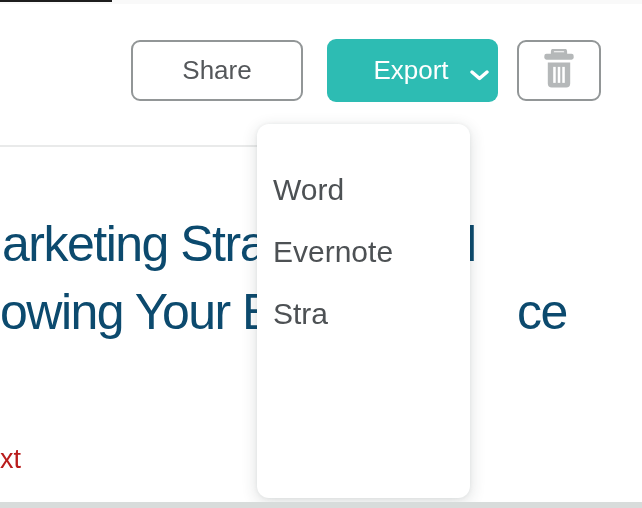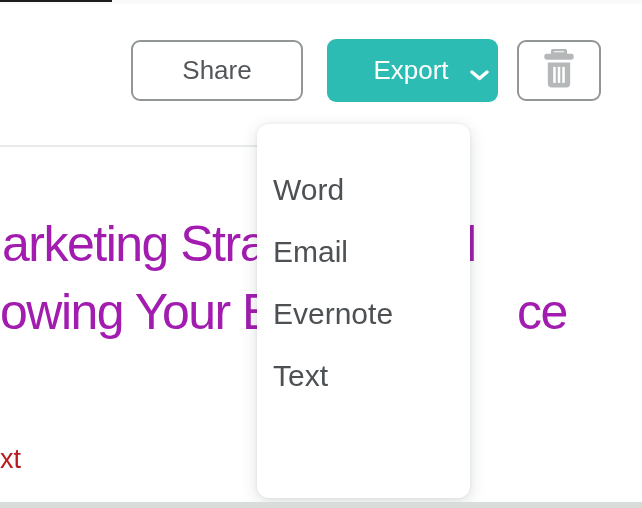--- a/index.html
+++ b/index.html
@@ -64,21 +64,21 @@
     background: #e9eaea;
     z-index: 1;
   }
 
   
   .doc-frag {
     position: absolute;
     font-size: 50px;
     letter-spacing: -1.5px;
     line-height: 1.1;
-    color: #a21caf;
+    color: #0c4a6e;
     white-space: pre;
     z-index: 1;
   }
   .frag-l1-left  { left: 2px;   top: 217px; }
   .frag-l1-right { left: 466px; top: 217px; }
   .frag-l2-left  { left: 0px;   top: 285px; }
   .frag-l2-right { left: 473px; top: 285px; margin-left: 44px; }
 
   
   .link-frag {
@@ -154,20 +154,19 @@
 
   <span class="doc-frag frag-l1-left">arketing Stra</span>
   <span class="doc-frag frag-l1-right">l</span>
   <span class="doc-frag frag-l2-left">owing Your E</span>
   <span class="doc-frag frag-l2-right">ce</span>
 
   <span class="link-frag">xt</span>
 
   <div class="dropdown">
     <div class="menu-item">Word</div>
-    <div class="menu-item">Email</div>
     <div class="menu-item">Evernote</div>
-    <div class="menu-item">Text</div>
+    <div class="menu-item">Stra</div>
   </div>
 
   <div class="bottom-band"></div>
 
 </div>
 
 </body></html>

